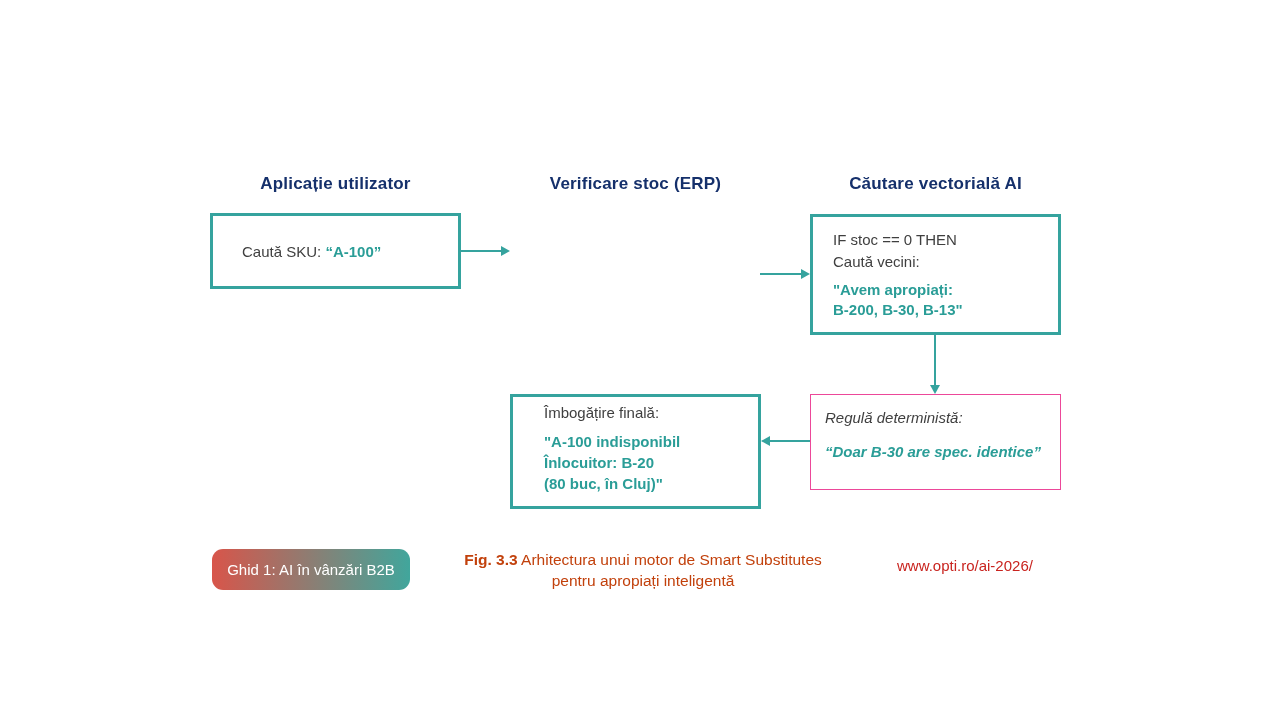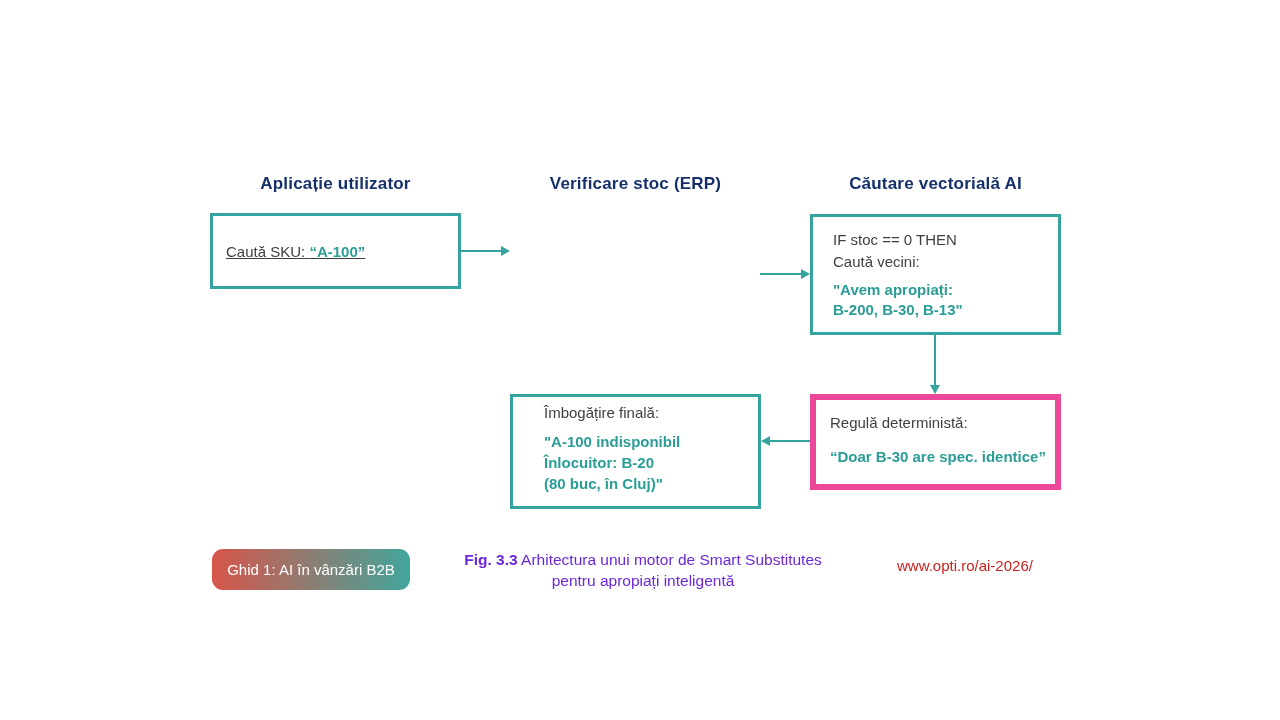--- a/index.html
+++ b/index.html
@@ -27,21 +27,21 @@
   .box {
     position: absolute;
     box-sizing: border-box;
     background: #ffffff;
     font-size: 15px;
     color: #3f3f3f;
   }
   .box .line { white-space: nowrap; }
   .teal-border  { border: 3px solid #35a39e; }
   .green-border { border: 4px solid #1da654; }
-  .red-border   { border: 6px solid #ec4899; }
+  .red-border   { border: 1px solid #ec4899; font-style: italic; }
   .hl {
     color: #2a9d97;
     font-weight: bold;
   }
   .arrow-line {
     position: absolute;
     background: #35a39e;
   }
   .arrow-head {
     position: absolute;
@@ -78,41 +78,41 @@
     justify-content: center;
   }
   .caption {
     position: absolute;
     left: 420px;
     top: 549px;
     width: 446px;
     text-align: center;
     font-size: 15.5px;
     line-height: 21px;
-    color: #6d28d9;
+    color: #c2410c;
   }
   .caption b { font-weight: bold; }
   .url {
     position: absolute;
     left: 897px;
     top: 557px;
     font-size: 15px;
     color: #c9241f;
   }
 </style>
 </head>
 <body>
 
 <div class="canvas">
 
   <div class="col-header" style="left:510px; top:174px;">Verificare stoc (ERP)</div>
   <div class="col-header" style="left:210px; top:174px;">Aplicație utilizator</div>
   <div class="col-header" style="left:810px; top:174px;">Căutare vectorială AI</div>
 
-  <div class="box teal-border" style="left:210px; top:213px; width:251px; height:76px; display:flex; align-items:center; padding-left:13px;text-decoration:underline;">
+  <div class="box teal-border" style="left:210px; top:213px; width:251px; height:76px; display:flex; align-items:center; padding-left:29px;">
     <div class="line"><span>Caută SKU: </span><span class="hl">“A-100”</span></div>
   </div>
 
 
   <div class="box teal-border" style="left:810px; top:214px; width:251px; height:121px; padding:12px 16px 0 20px; line-height:22px;">
     <div class="line">IF stoc == 0 THEN</div>
     <div class="line">Caută vecini:</div>
     <div style="margin-top:7px; line-height:20px;">
       <div class="line hl">"Avem apropiați:</div>
       <div class="line hl">B-200, B-30, B-13"</div>

